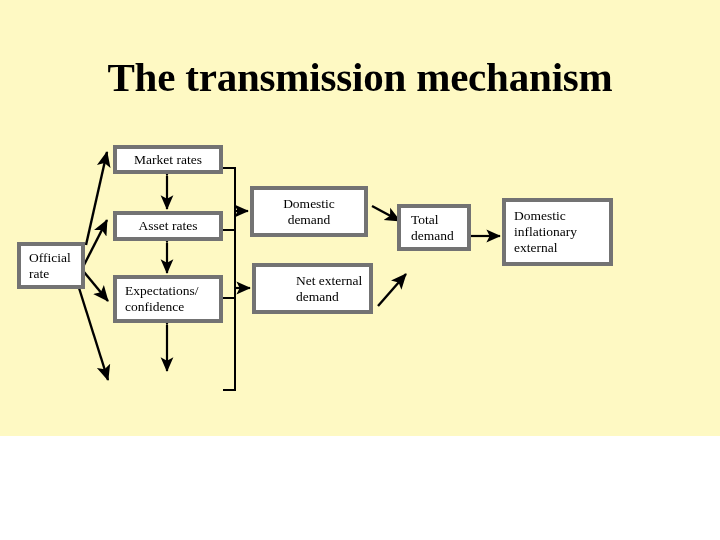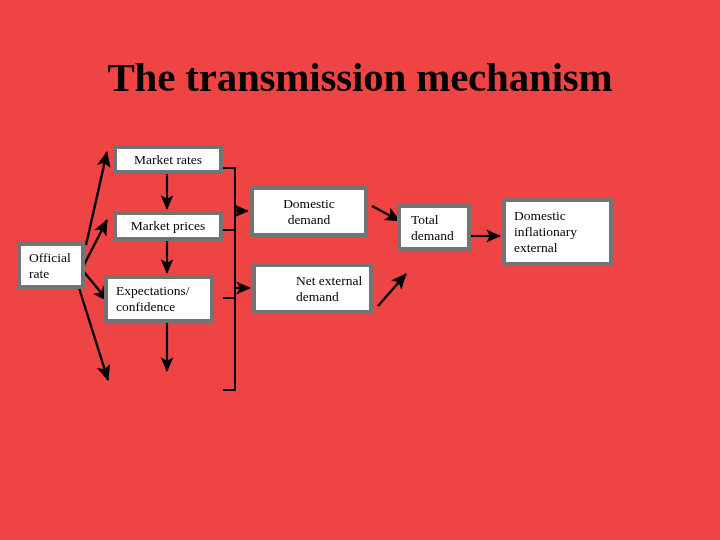--- a/index.html
+++ b/index.html
@@ -3,22 +3,22 @@
 <meta charset="utf-8">
 <style>
   html, body {
     margin: 0;
     padding: 0;
     background: #ffffff;
   }
   #slide {
     position: relative;
     width: 720px;
-    height: 540px;
-    background: #ef4444;
+    height: 436px;
+    background: #fef9c3;
     overflow: hidden;
     font-family: "Liberation Serif", "DejaVu Serif", serif;
     color: #000000;
   }
   #title {
     position: absolute;
     left: 0;
     top: 54px;
     width: 720px;
     text-align: center;
@@ -50,21 +50,21 @@
     justify-content: flex-start;
     text-align: left;
     padding-left: 8px;
   }
   .node .txt { display: block; width: 100%; }
 
   
   #node-official      { left: 17px;  top: 242px; width: 68px;  height: 47px; }
   #node-market        { left: 113px; top: 145px; width: 110px; height: 29px; }
   #node-asset         { left: 113px; top: 211px; width: 110px; height: 30px; }
-  #node-expect        { left: 104px; top: 275px; width: 110px; height: 48px; }
+  #node-expect        { left: 113px; top: 275px; width: 110px; height: 48px; }
   #node-exchange      { left: 113px; top: 373px; width: 110px; height: 34px; }
   #node-domdemand     { left: 250px; top: 186px; width: 118px; height: 51px; }
   #node-netexternal   { left: 252px; top: 263px; width: 121px; height: 51px; padding-left: 40px; }
   #node-totaldemand   { left: 397px; top: 204px; width: 74px;  height: 47px; padding-left: 10px; }
   #node-inflation     { left: 502px; top: 198px; width: 111px; height: 68px; }
 
   
   .hline, .vline {
     position: absolute;
     background: #000000;
@@ -141,21 +141,21 @@
       <span>Official</span><br>
       <span>rate</span>
     </span>
   </div>
 
   <div class="node center" id="node-market">
     <span class="txt">Market rates</span>
   </div>
 
   <div class="node center" id="node-asset">
-    <span class="txt">Market prices</span>
+    <span class="txt">Asset rates</span>
   </div>
 
   <div class="node leftalign" id="node-expect">
     <span class="txt">
       <span>Expectations/</span><br>
       <span>confidence</span>
     </span>
   </div>
 
 

